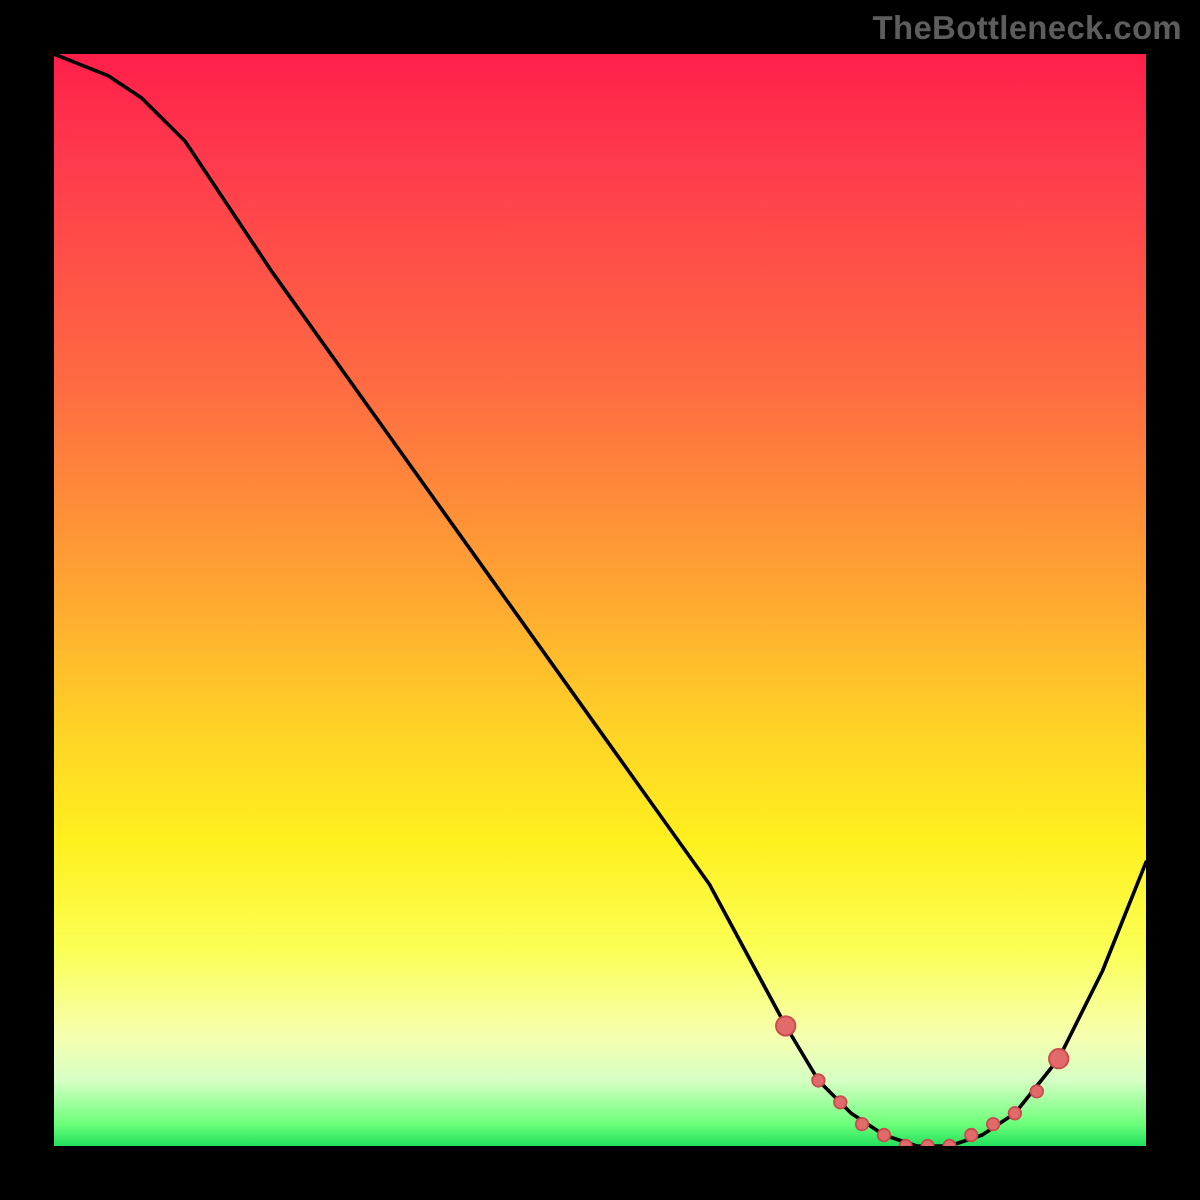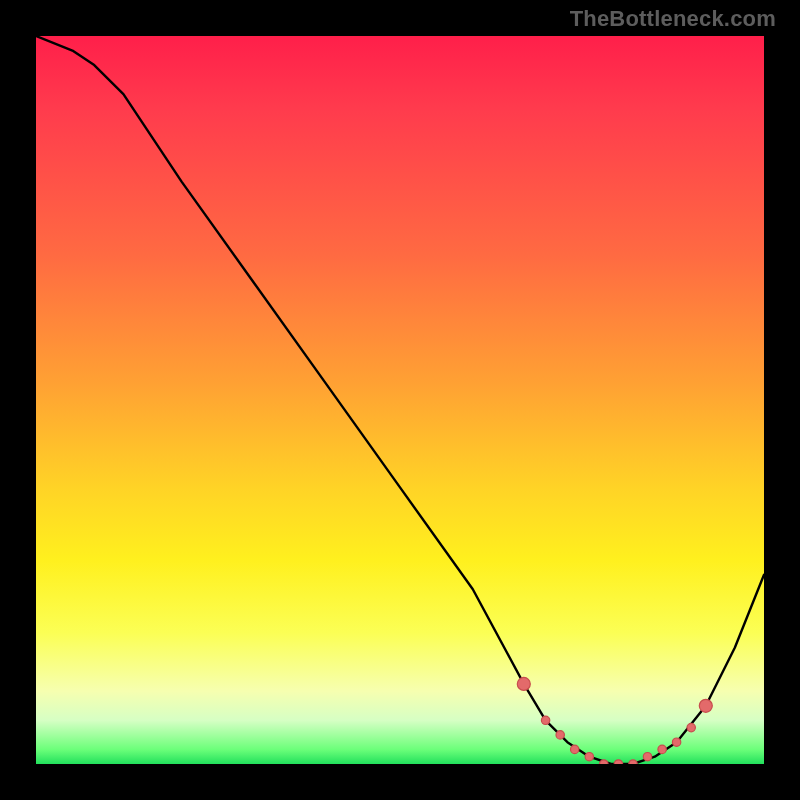--- a/index.html
+++ b/index.html
@@ -42,21 +42,21 @@
   .plot-area svg {
     position: absolute;
     left: 0;
     top: 0;
     width: 100%;
     height: 100%;
   }
   .watermark {
     position: absolute;
     top: 6px;
-    right: 24px;
+    right: 12px;
     font-size: 22px;
     font-weight: 600;
     color: #5d5d5d;
     letter-spacing: 0.2px;
     user-select: none;
   }
 </style>
 </head>
 <body>
 

